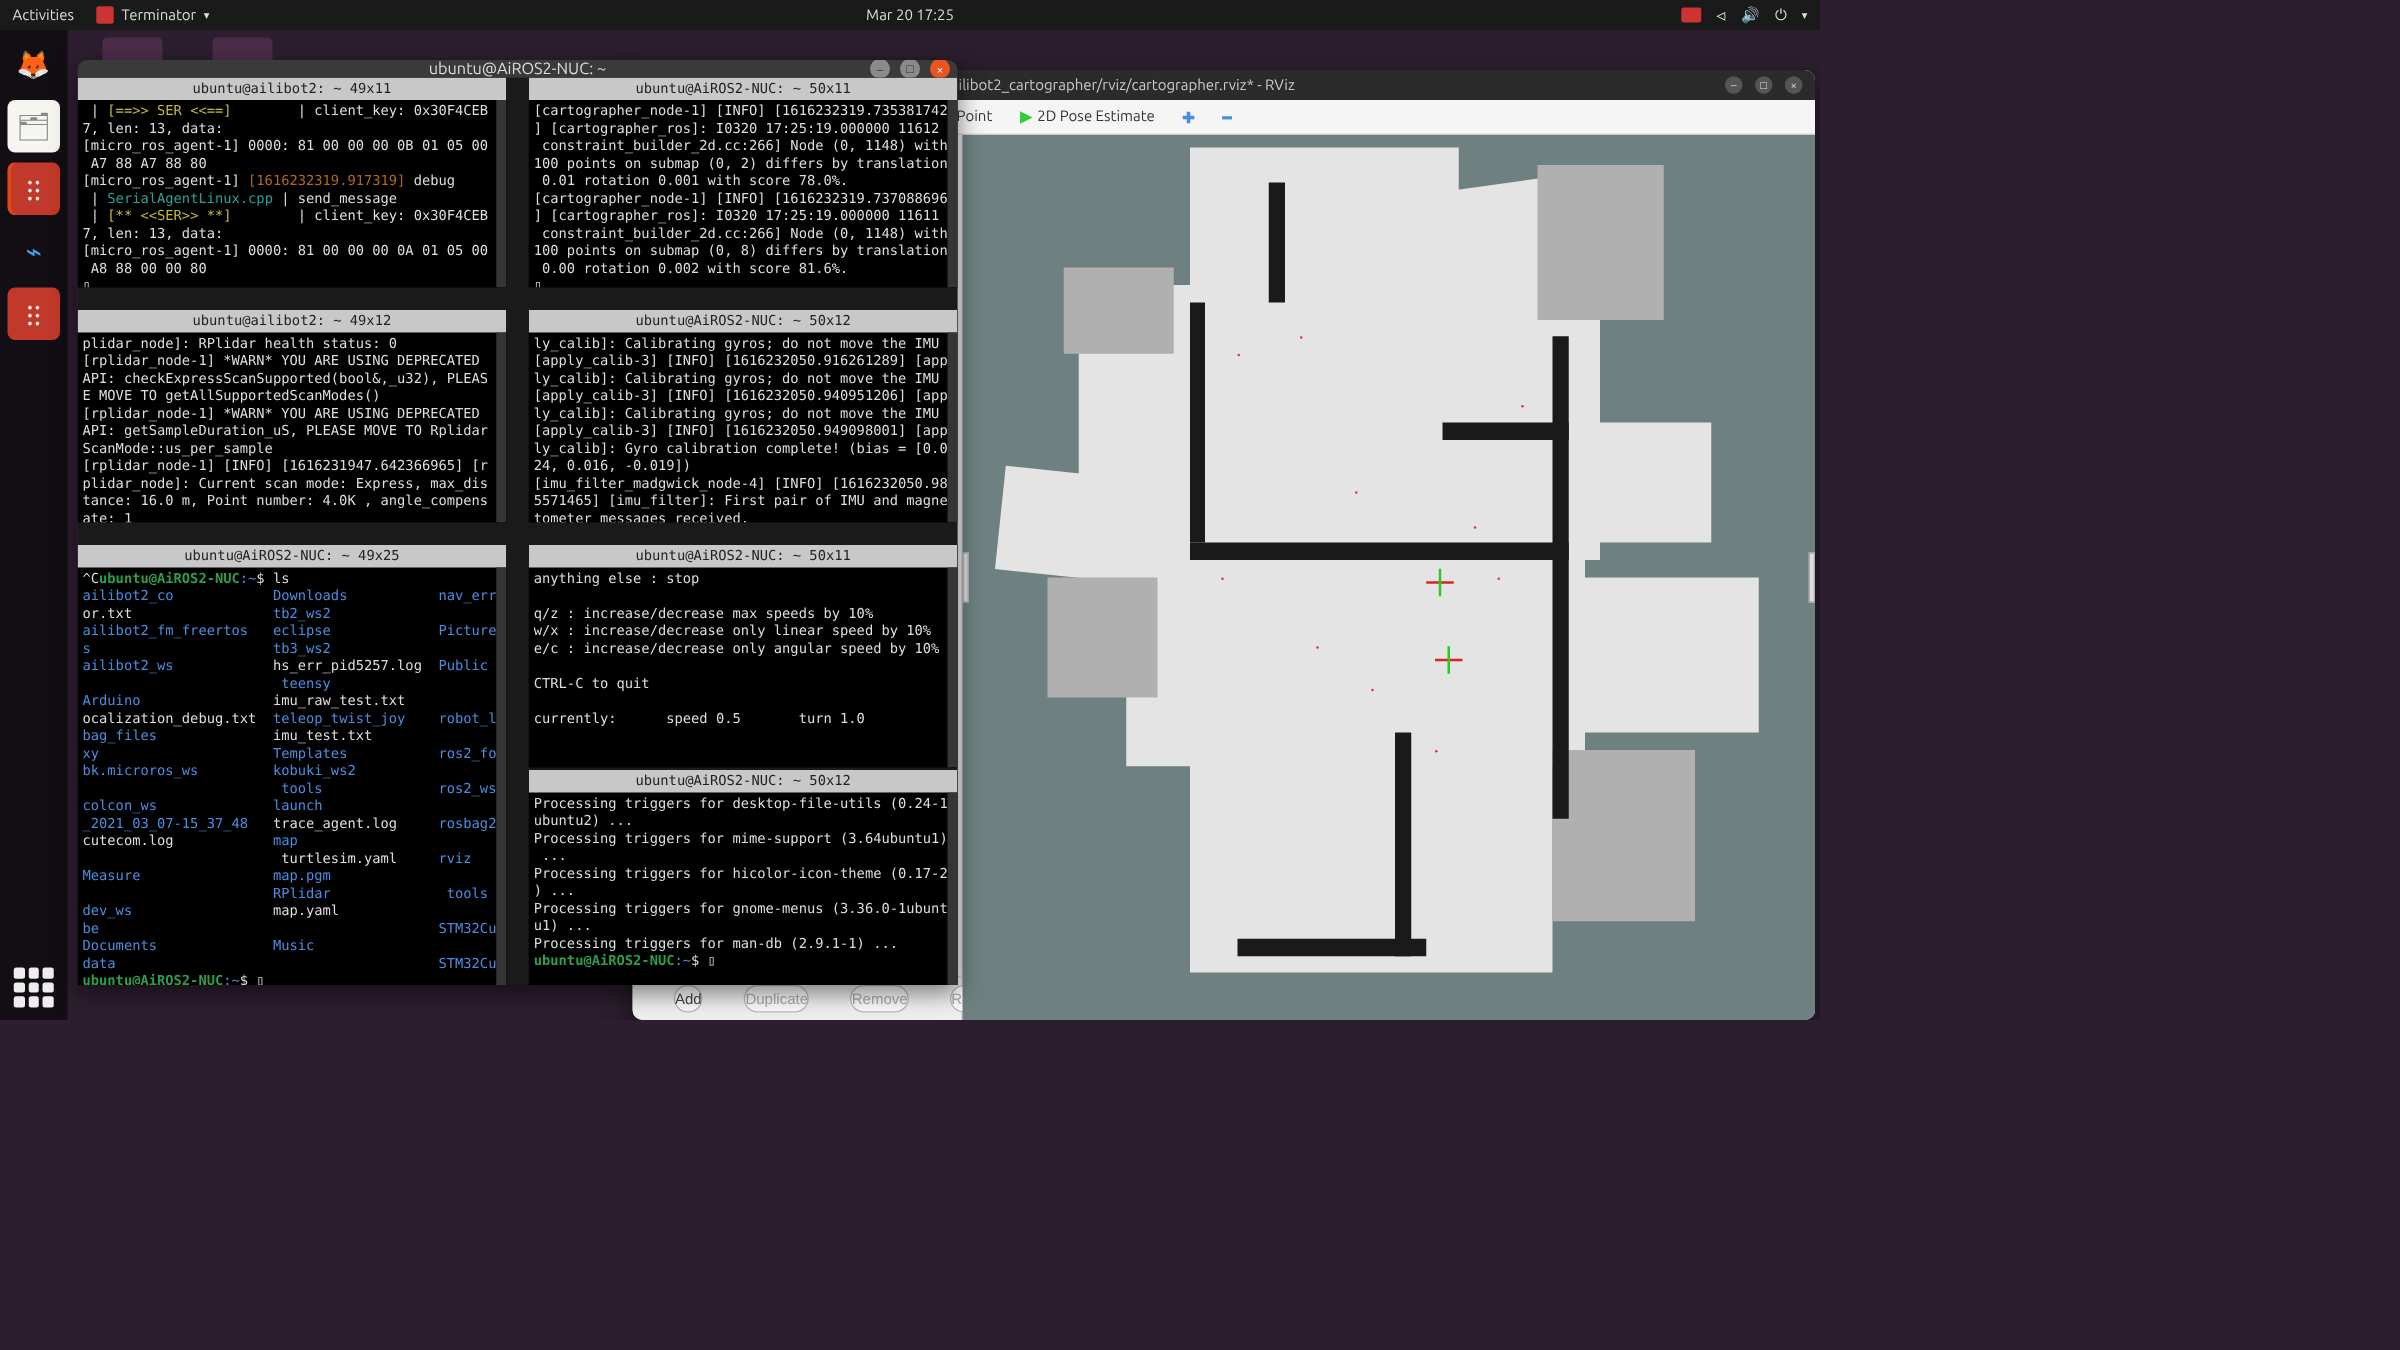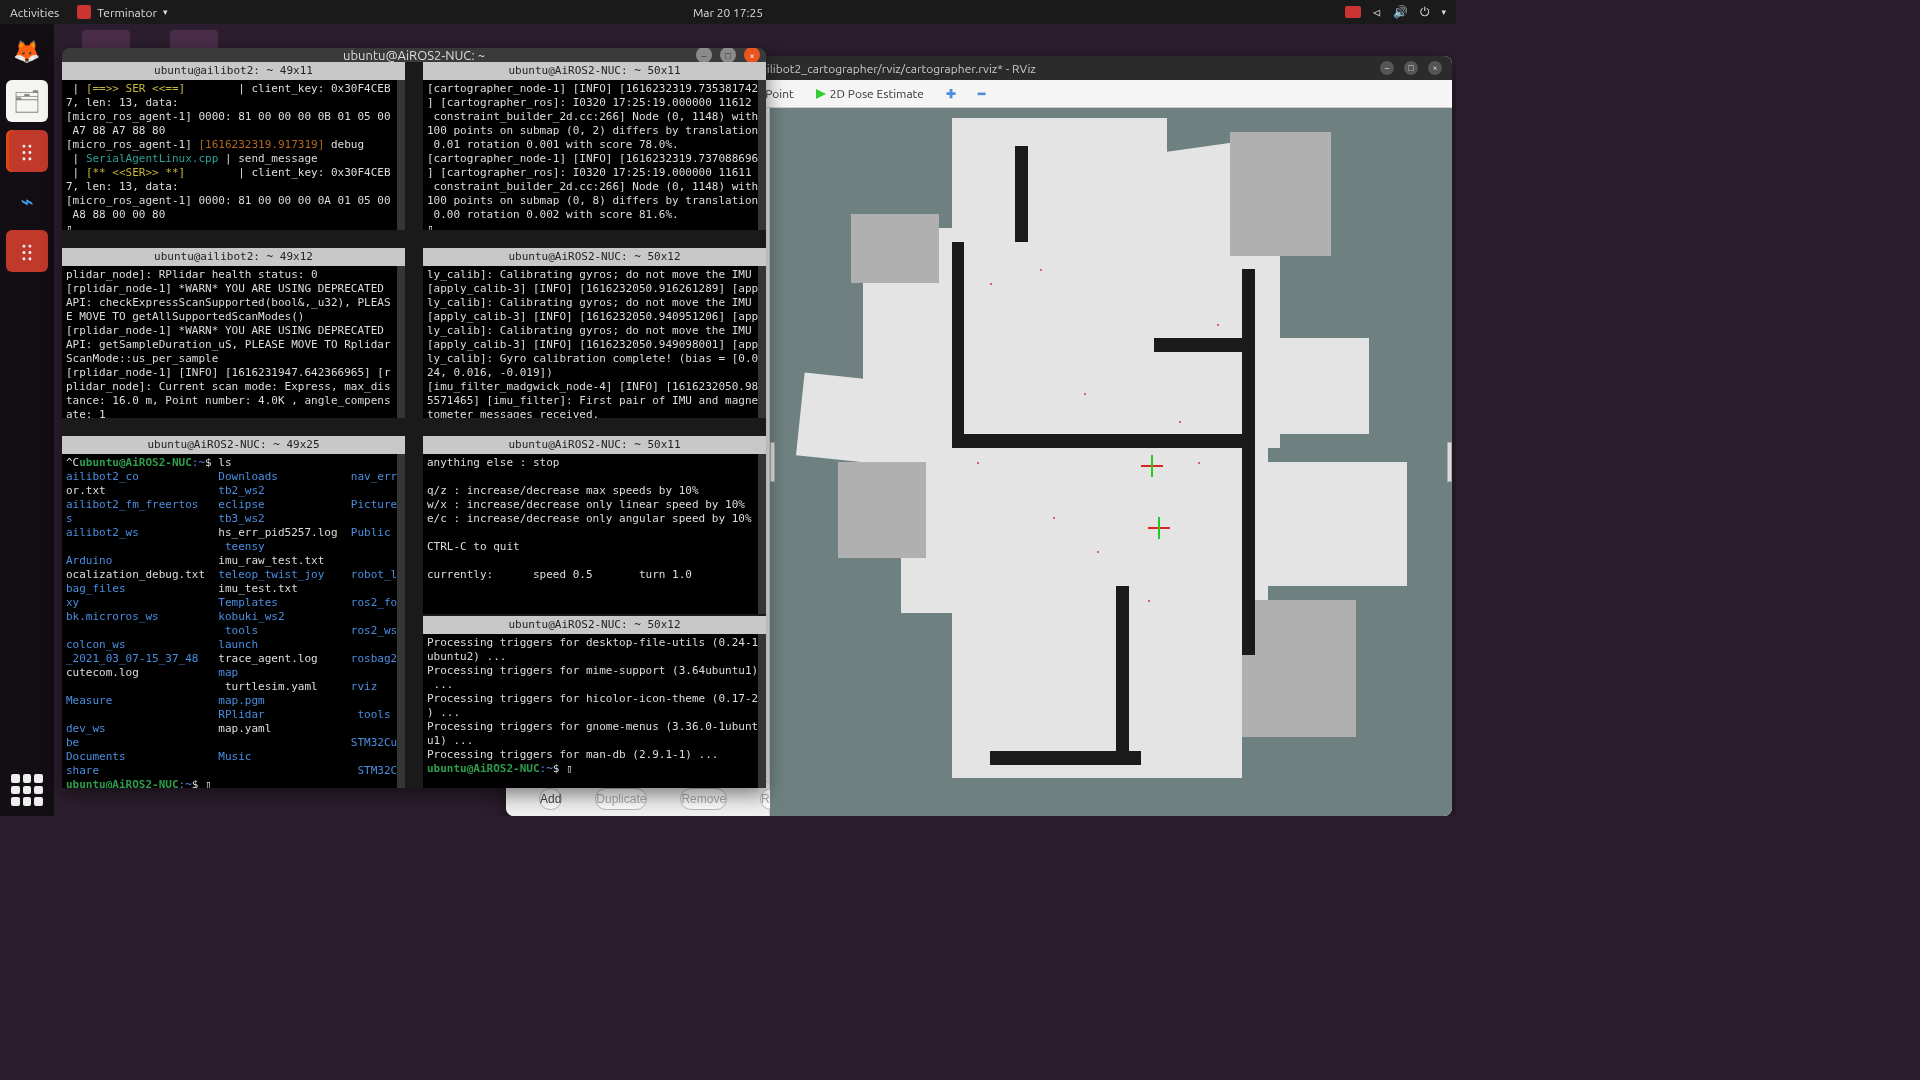--- a/index.html
+++ b/index.html
@@ -418,21 +418,21 @@
 <span class="">                       </span><span class="c-blue"> tools              </span><span class="c-blue">ros2_ws</span>
 <span class="c-blue">colcon_ws              </span><span class="c-blue">launch              </span><span class=""></span>
 <span class="c-blue">_2021_03_07-15_37_48   </span><span class="">trace_agent.log     </span><span class="c-blue">rosbag2</span>
 <span class="">cutecom.log            </span><span class="c-blue">map                 </span><span class=""></span>
 <span class="">                       </span><span class=""> turtlesim.yaml     </span><span class="c-blue">rviz</span>
 <span class="c-blue">Measure                </span><span class="c-blue">map.pgm             </span><span class=""></span>
 <span class="">                       </span><span class="c-blue">RPlidar              </span><span class="c-blue">tools</span>
 <span class="c-blue">dev_ws                 </span><span class="">map.yaml            </span><span class=""></span>
 <span class="c-blue">be                     </span><span class="">                    </span><span class="c-blue">STM32Cu</span>
 <span class="c-blue">Documents              </span><span class="c-blue">Music               </span><span class=""></span>
-<span class="c-blue">share                   </span><span class="">                    </span><span class="c-blue">STM32Cu</span>
+<span class="c-blue">data                   </span><span class="">                    </span><span class="c-blue">STM32Cu</span>
 <span class="c-green">ubuntu@AiROS2-NUC</span><span class="c-blue">:~</span><span>$ </span><span>▯</span></div>
       <div class="pane-sb"></div>
     </div>
 
     <div class="pane56" style="grid-row:3;grid-column:2">
       <div class="pane">
         <div class="pane-title">ubuntu@AiROS2-NUC: ~ 50x11</div>
         <div class="pane-body">anything else : stop
 
 q/z : increase/decrease max speeds by 10%

